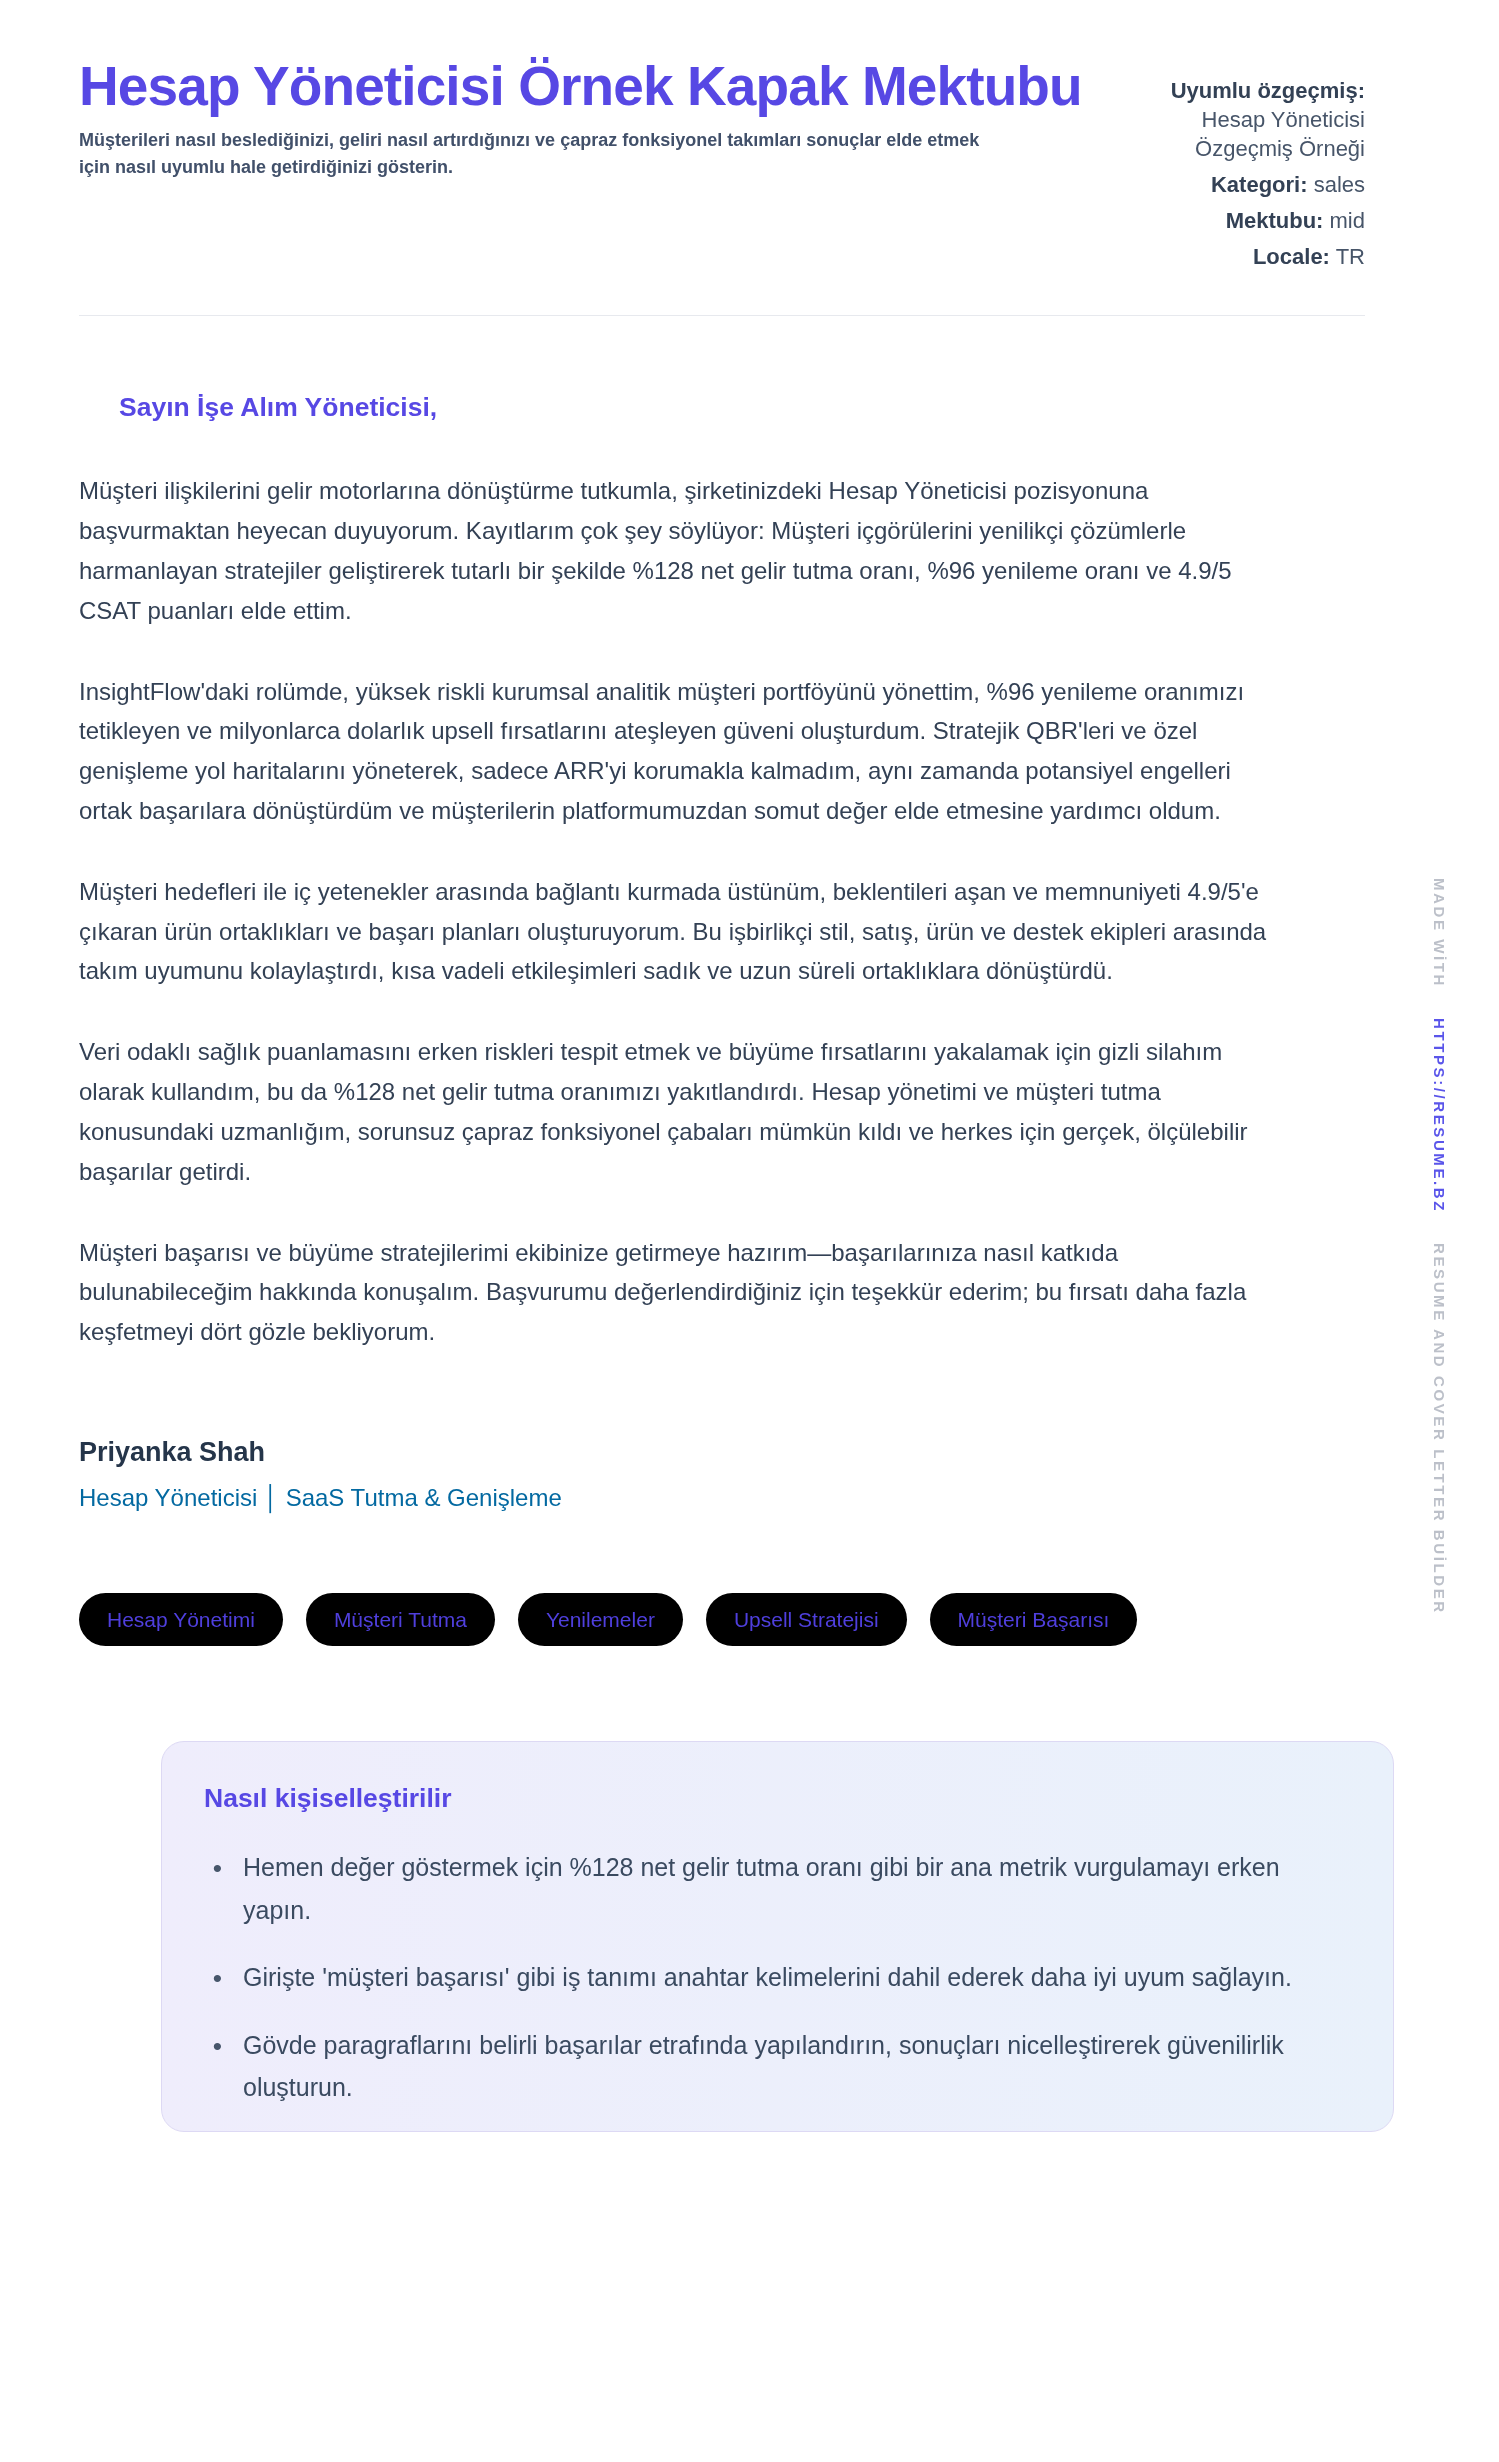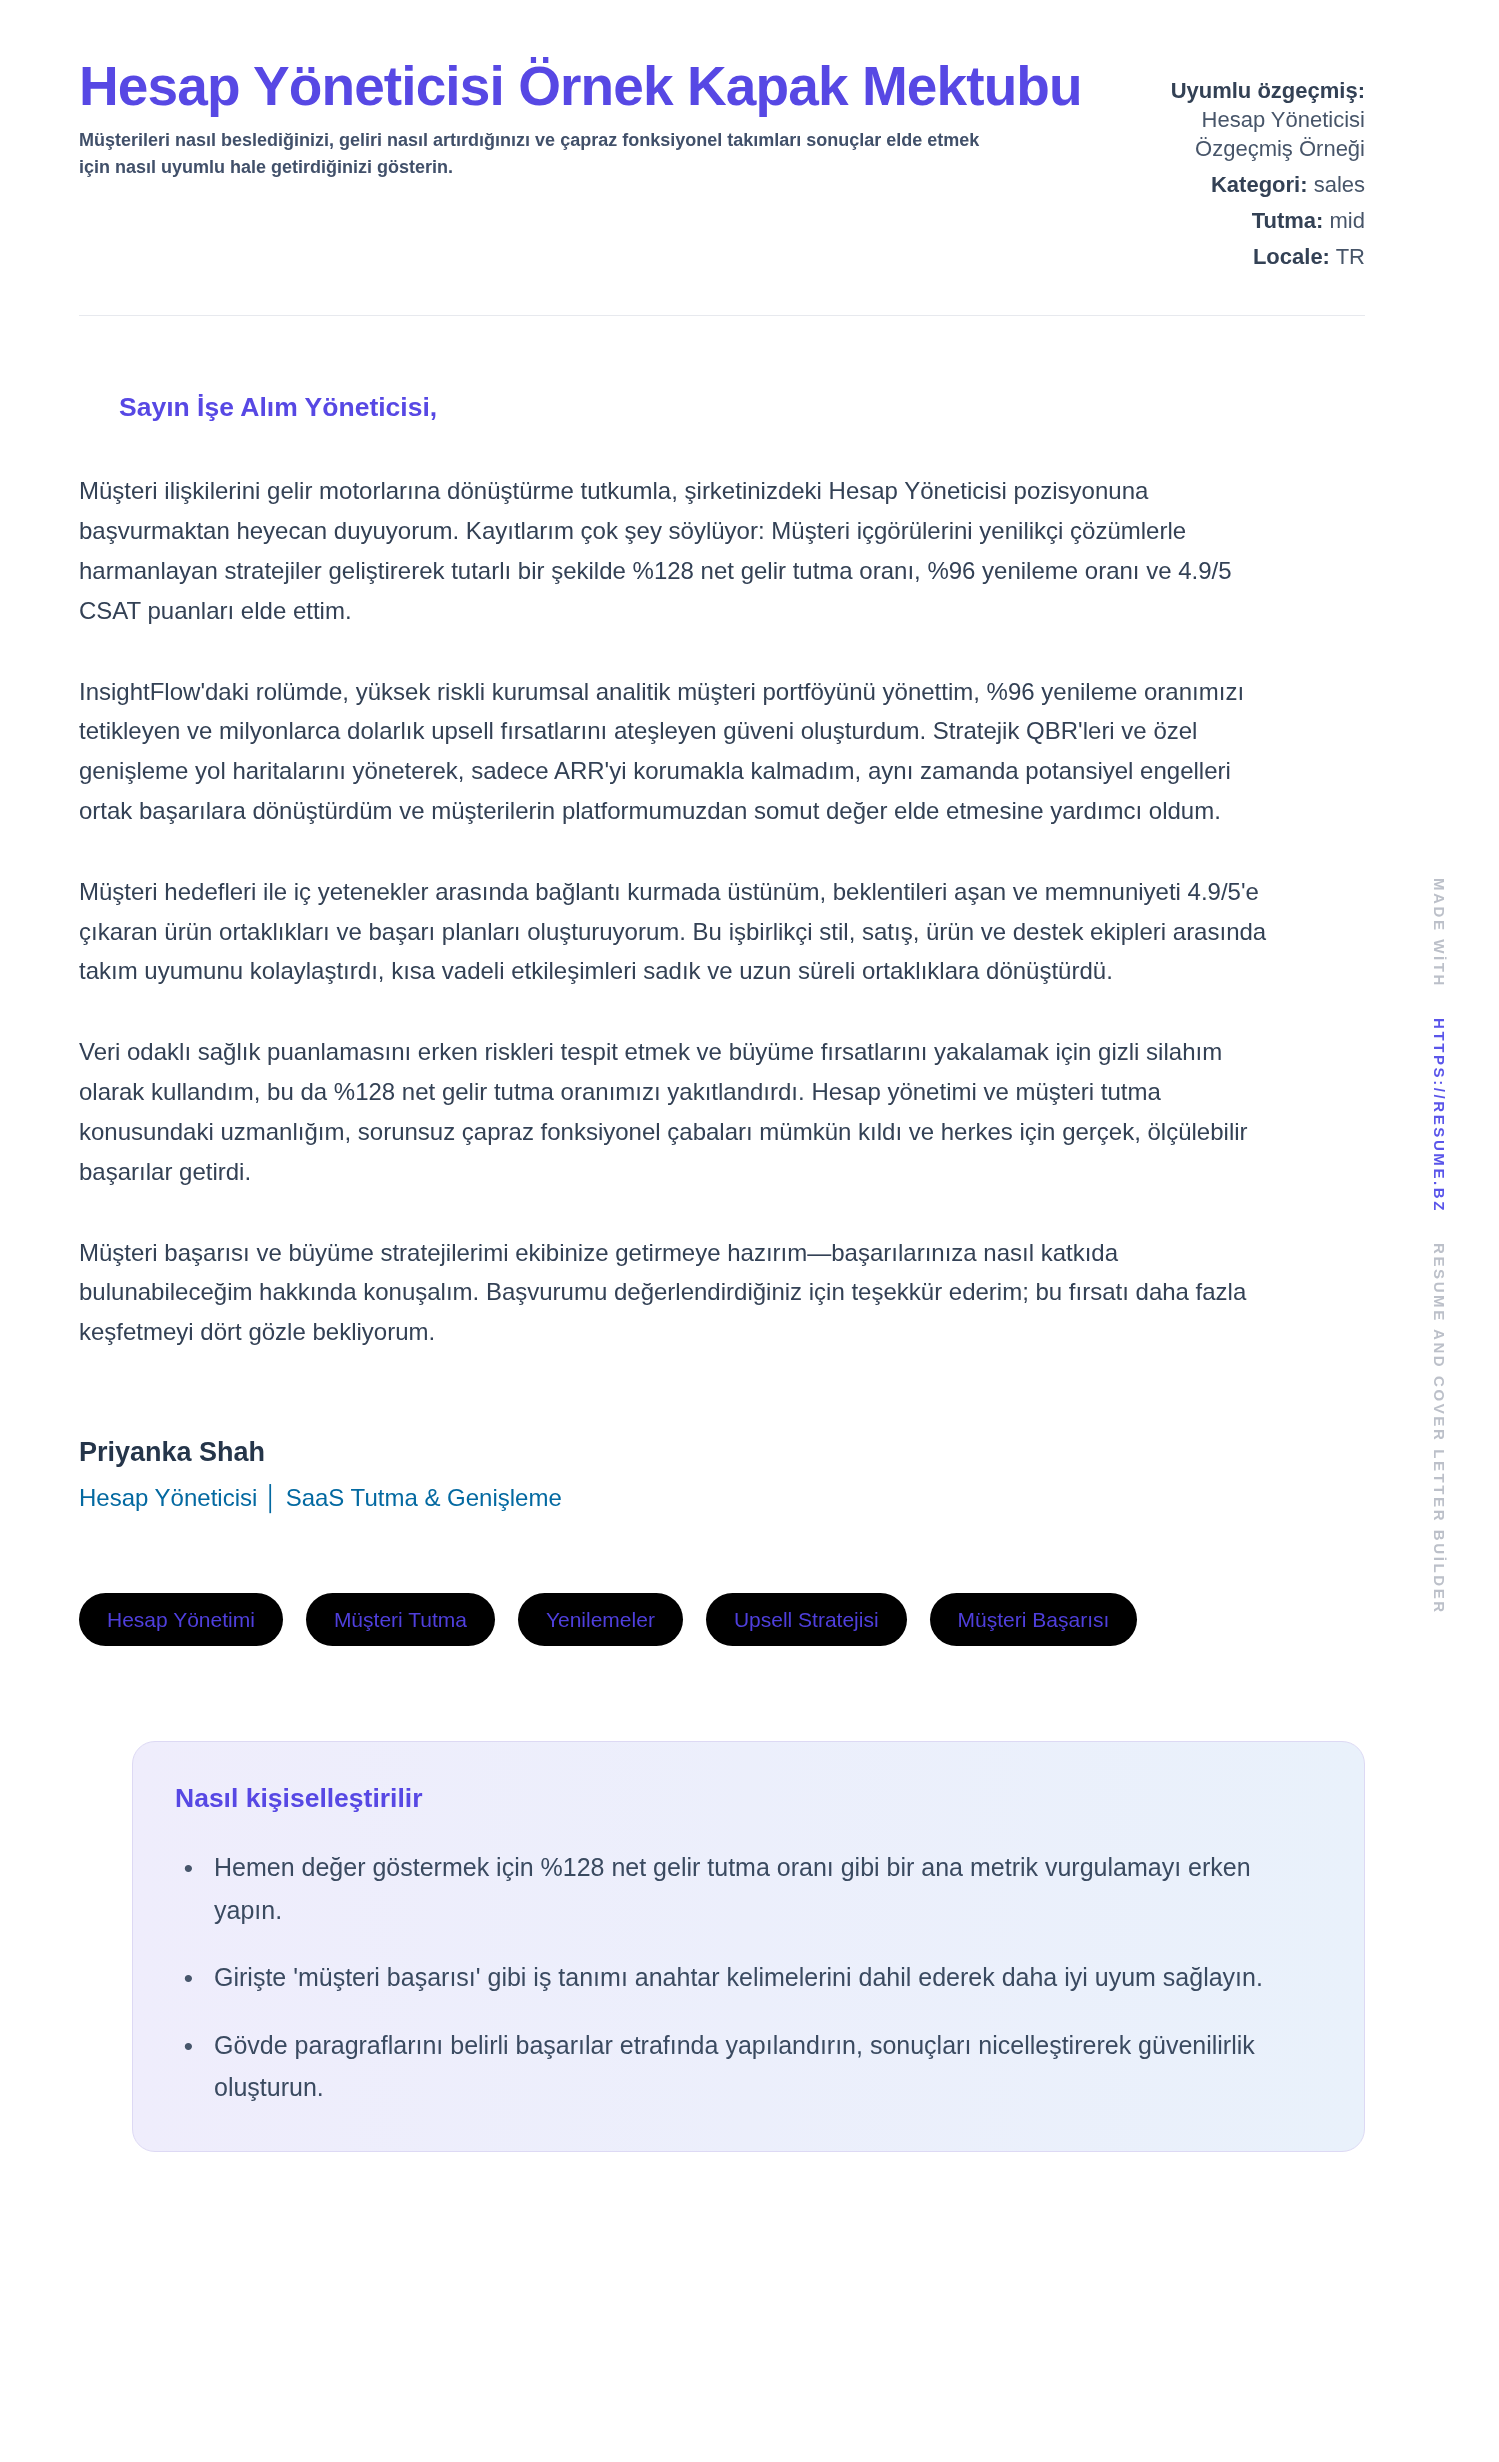--- a/index.html
+++ b/index.html
@@ -110,26 +110,26 @@
     height: 53px;
     padding: 0 28px;
     border-radius: 26.5px;
     white-space: nowrap;
     cursor: pointer;
   }
 
   
   .personalize {
     margin-top: 95px;
-    margin-left: 53px;
+    margin-left: 82px;
     width: 1233px;
     border-radius: 23px;
     border: 0.9px solid #ddd9f4;
     background: linear-gradient(90deg, #efedfc 0%, #e9f1fb 100%);
-    padding: 41px 53px 42px 42px;
+    padding: 41px 53px 22px 42px;
   }
   .personalize-title {
     color: #5748e4;
     font-size: 26.5px;
     font-weight: 700;
     margin-bottom: 32px;
   }
   .personalize ul {
     list-style: none;
   }
@@ -185,21 +185,21 @@
     <div class="meta">
       <div class="meta-row">
         <span class="label">Uyumlu özgeçmiş:</span><br>
         <a class="meta-link">Hesap Yöneticisi Özgeçmiş Örneği</a>
       </div>
       <div class="meta-row">
         <span class="label">Kategori:</span>
         <span>sales</span>
       </div>
       <div class="meta-row">
-        <span class="label">Tutma:</span>
+        <span class="label">Mektubu:</span>
         <span>mid</span>
       </div>
       <div class="meta-row">
         <span class="label">Locale:</span>
         <span>TR</span>
       </div>
     </div>
   </div>
 
   <hr class="divider">

